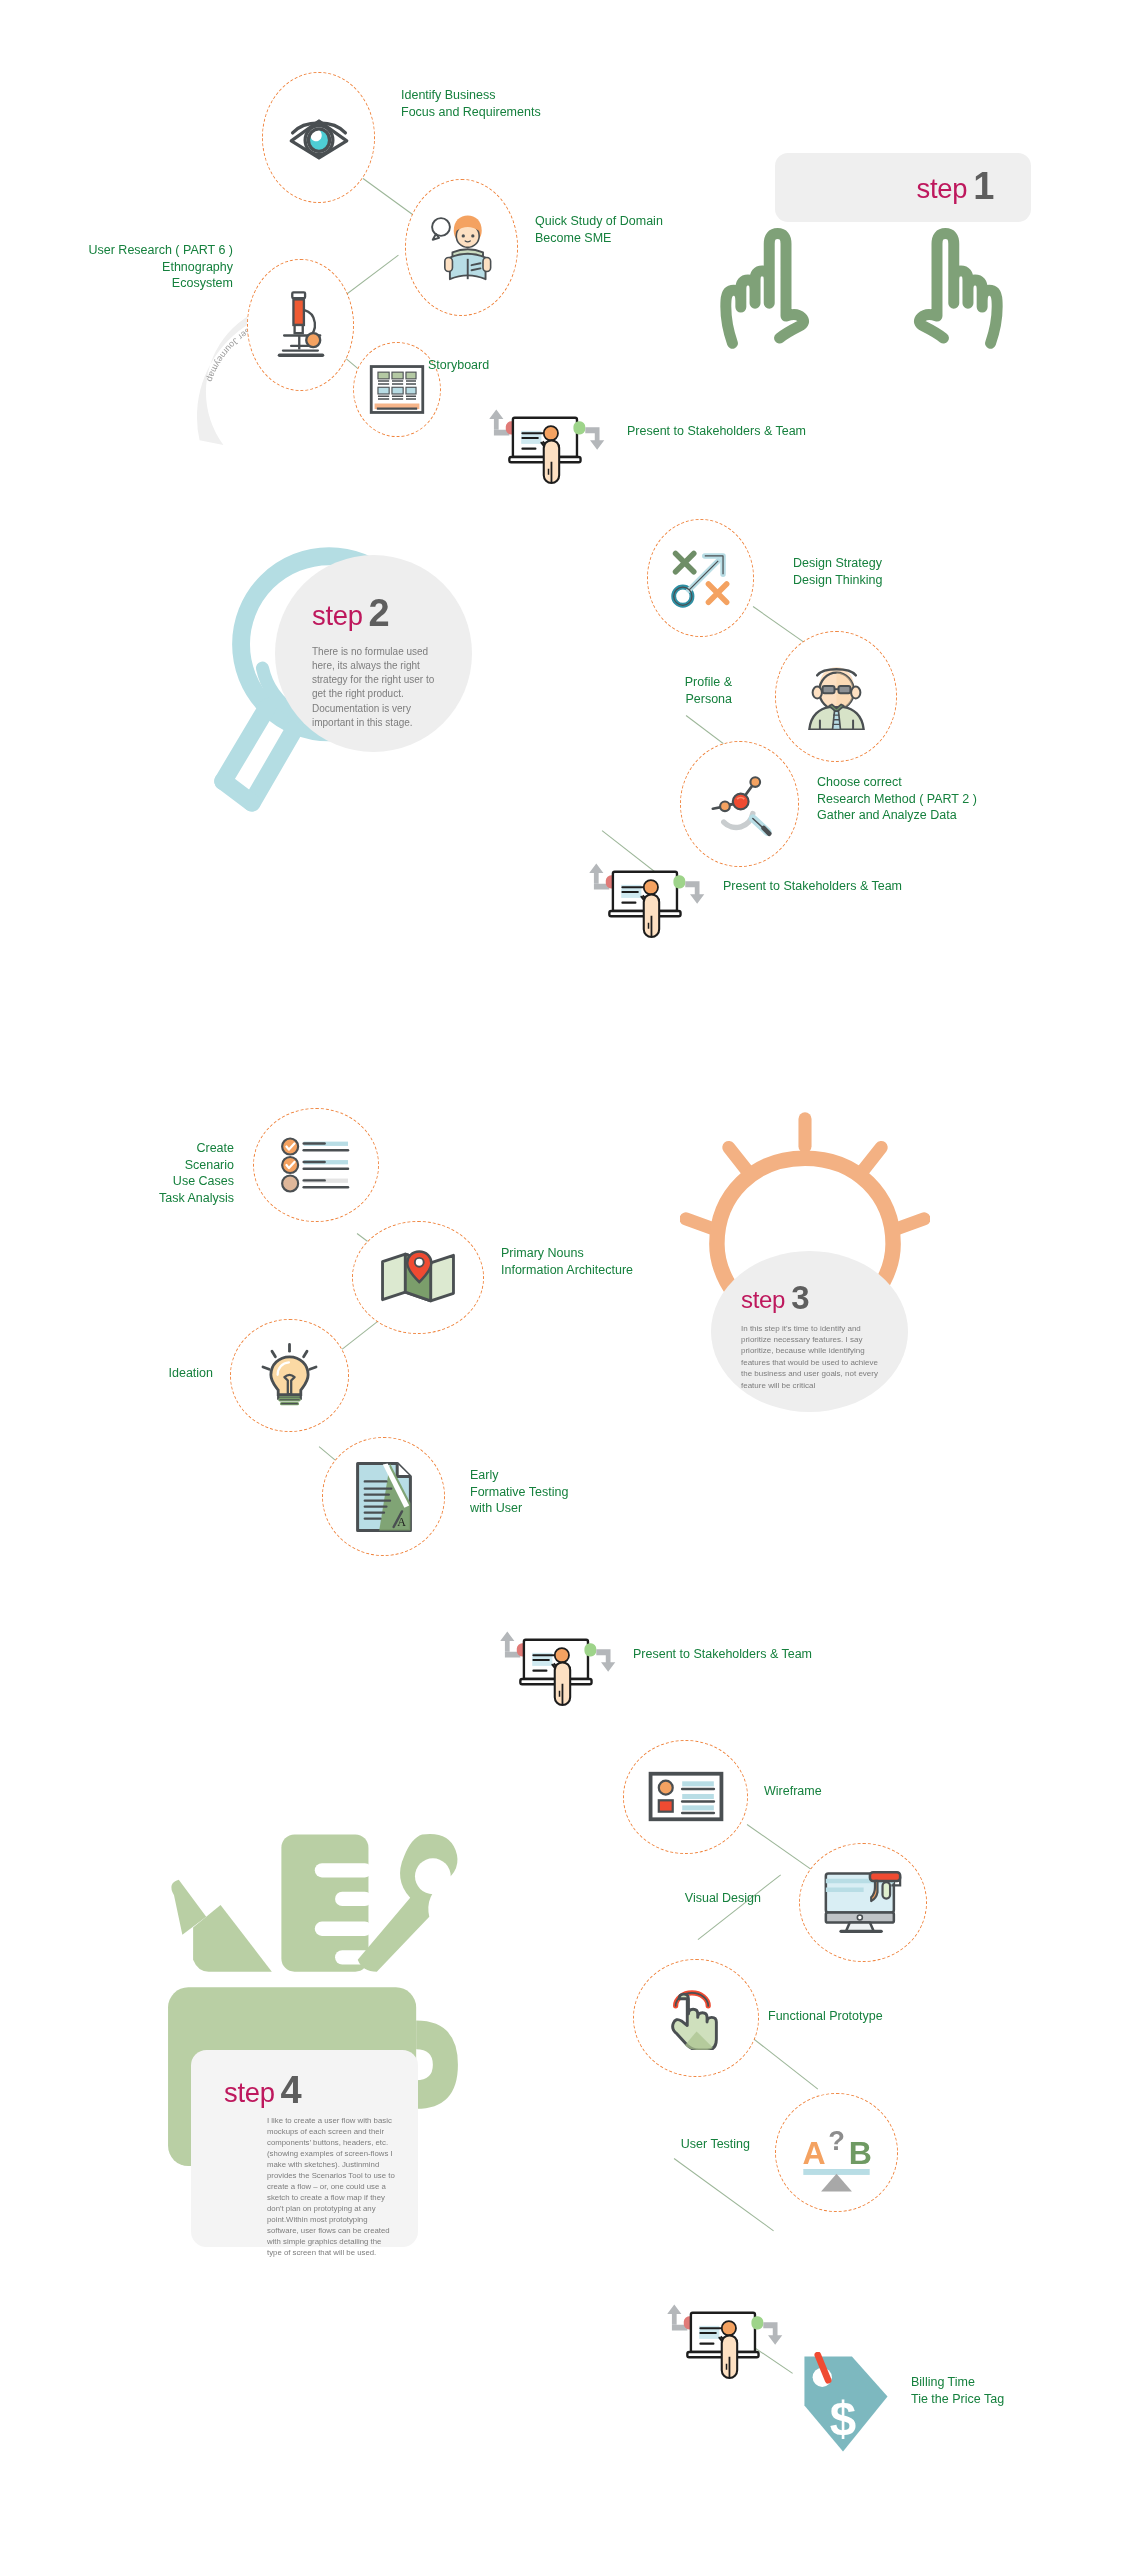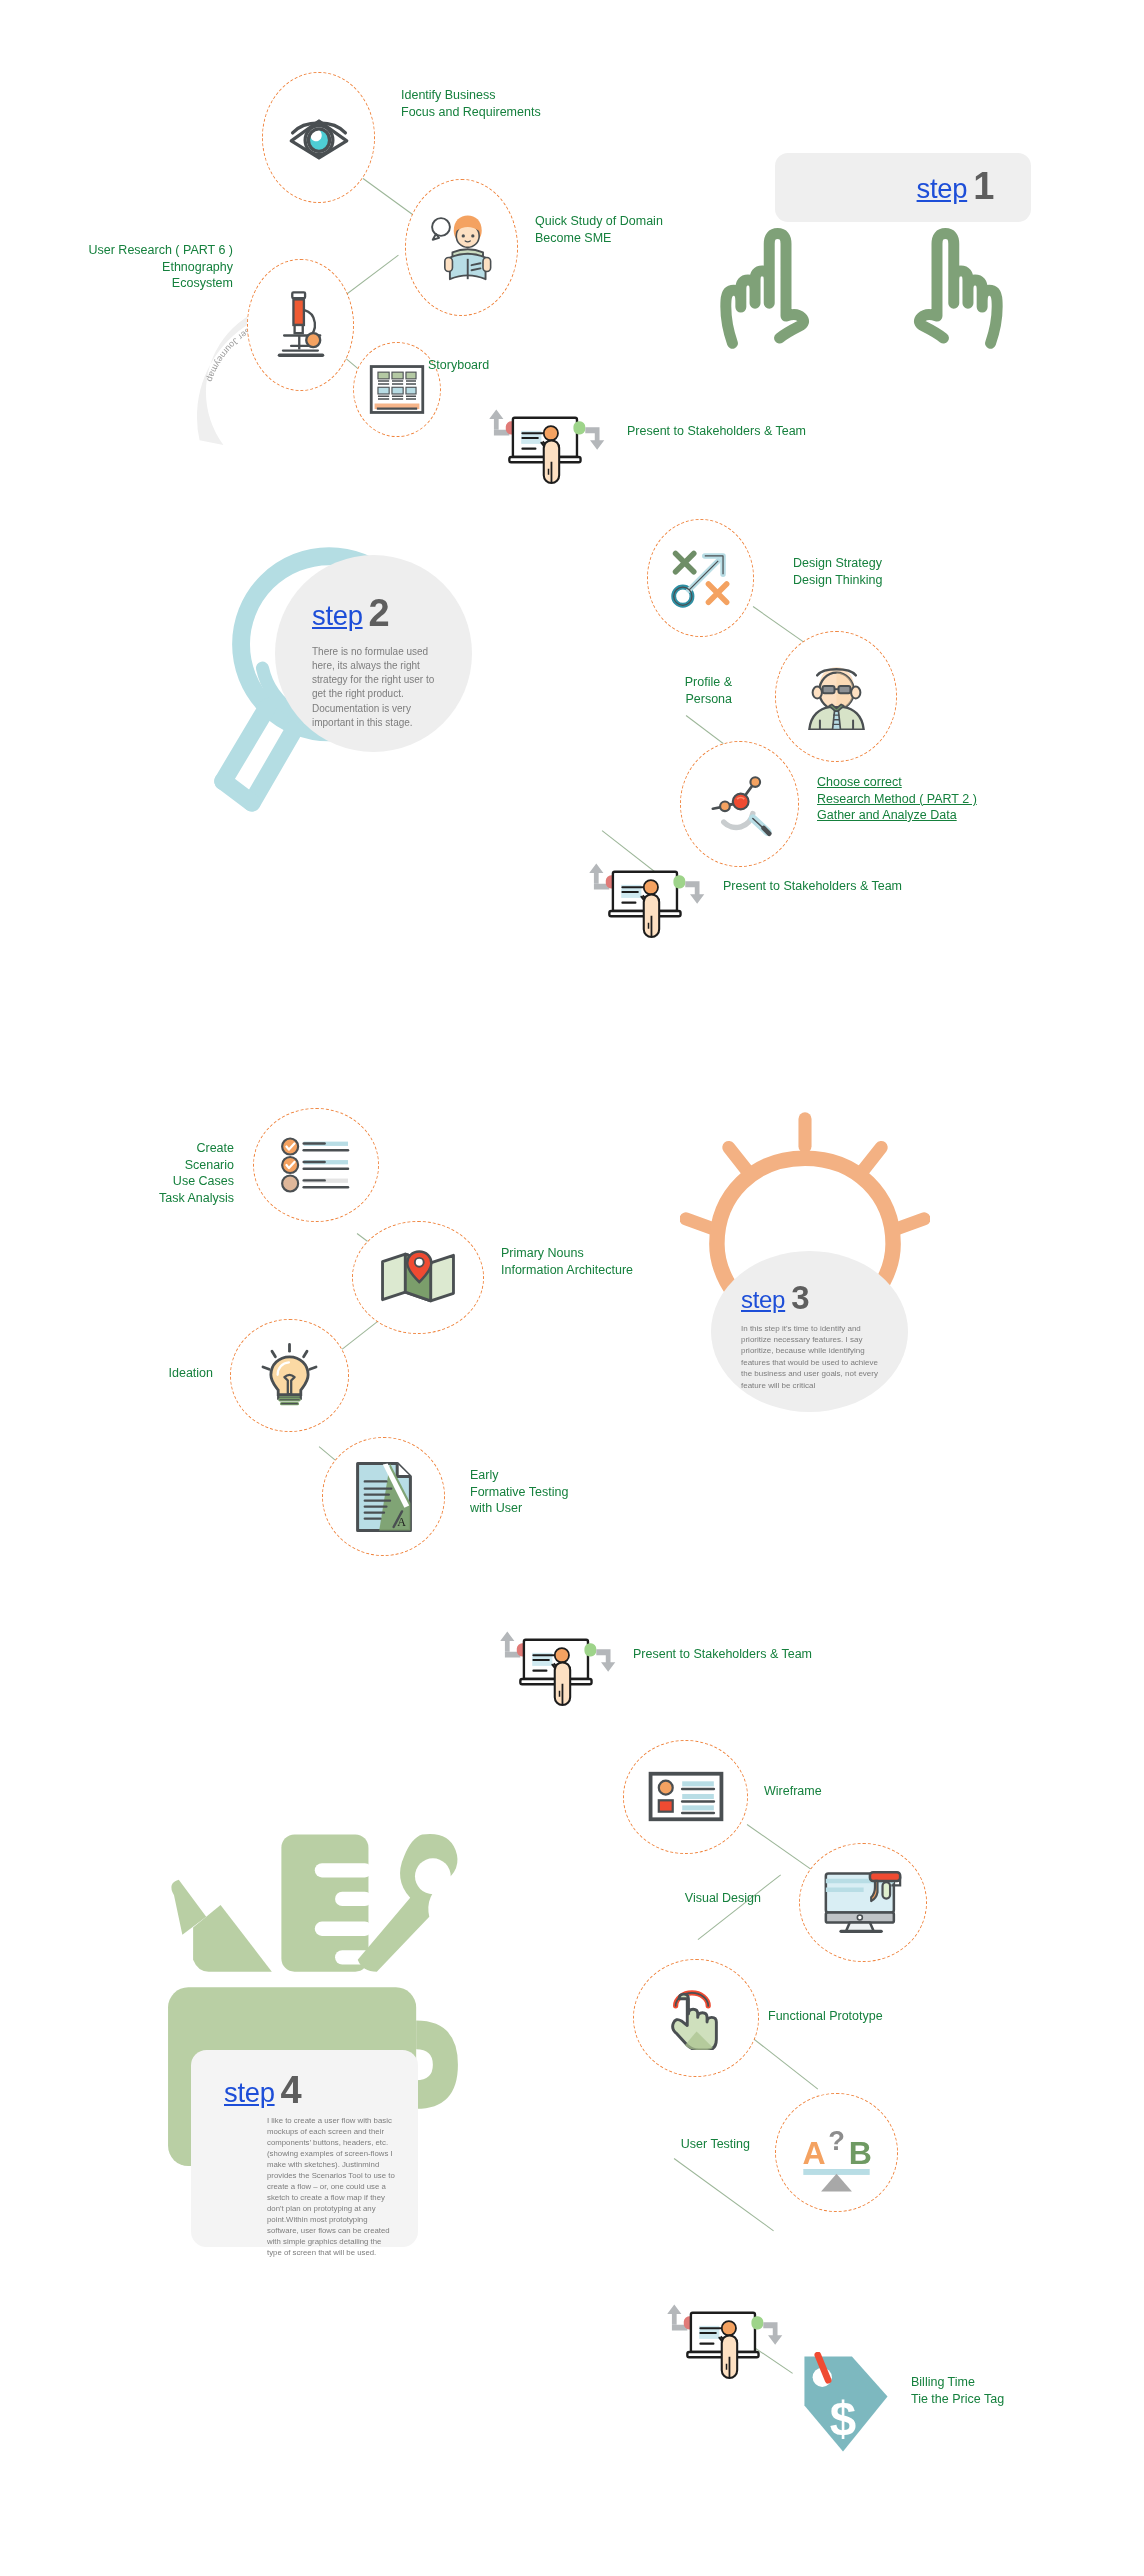--- a/index.html
+++ b/index.html
@@ -35,21 +35,21 @@
     color:#15803d;
     white-space:pre-line;
     font-family:"Liberation Sans", sans-serif;
   }
   .label.r { text-align:right; }
 
   
   .stepcard { position:absolute; }
   .stepcard .steprow { display:flex; align-items:flex-end; gap:6px; }
   .stepcard .stepword {
-    font-size:27.4px; color:#1d4ed8; font-weight:300; letter-spacing:-0.3px; line-height:1;text-decoration:underline;
+    font-size:27.4px; color:#be185d; font-weight:300; letter-spacing:-0.3px; line-height:1;
   }
   .stepcard .stepnum {
     font-size:38px; color:#5e5e5e; font-weight:bold; line-height:.85;
   }
   .stepcard .stepbody {
     font-size:10px; line-height:1.42; color:#7d7d7d; margin-top:15.5px;
   }
 
   
   #step1-card {
@@ -471,21 +471,21 @@
         </svg>
   </div>
   <div class="label r" style="left:602px;top:149px;width:130px;">Profile &amp;
 Persona</div>
 
   <div class="node" style="left:680px;top:216px;width:119px;height:126px;">
     <svg width="75" height="67" viewBox="0 0 126 112">
           <use href="#i-research"></use>
         </svg>
   </div>
-  <div class="label" style="left:817px;top:249px;text-decoration:underline;">Choose correct
+  <div class="label" style="left:817px;top:249px;">Choose correct
 Research Method ( PART 2 )
 Gather and Analyze Data</div>
 
   <div class="present" style="left:589px;top:329px;">
     <svg width="119" height="89" viewBox="0 0 200 150">
           <use href="#i-present"></use>
         </svg>
   </div>
   <div class="label" style="left:723px;top:353px;">Present to Stakeholders &amp; Team</div>
 </div>

